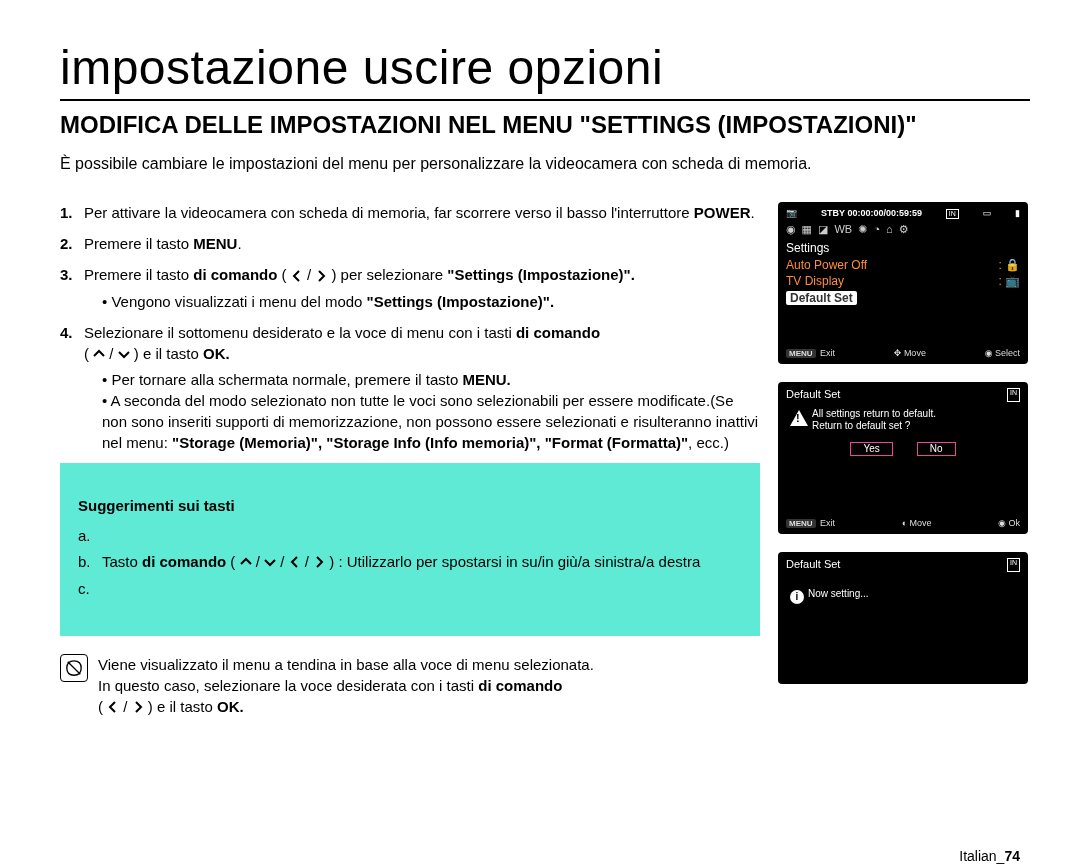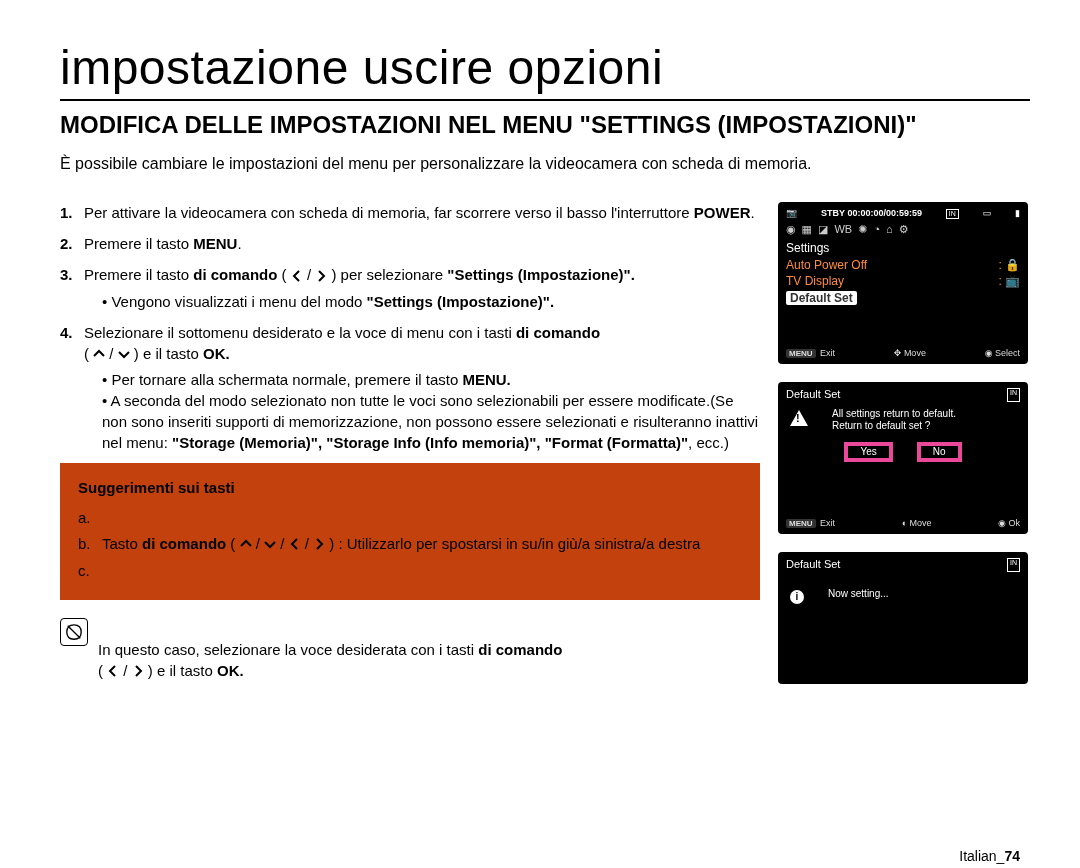--- a/index.html
+++ b/index.html
@@ -70,22 +70,22 @@
   }
   ul.sub {
     list-style: none;
     padding-left: 18px;
     margin: 4px 0 0 0;
   }
   ul.sub > li::before {
     content: "• ";
   }
   .tips-box {
-    background: #c2410c;
-    padding: 14px 18px;
+    background: #5eead4;
+    padding: 32px 18px;
     margin-top: 8px;
     font-size: 15px;
     line-height: 1.45;
   }
   .tips-title {
     font-weight: bold;
     margin-bottom: 8px;
   }
   .tips-list {
     list-style: none;
@@ -194,21 +194,21 @@
 
   .screen .ds-title {
     font-size: 11px;
     color: #fff;
     margin-bottom: 4px;
     display:flex;
     justify-content:space-between;
   }
   .screen .warn-row {
     display:flex;
-    gap:24px;
+    gap:4px;
     font-size: 10px;
     margin: 6px 0 10px 4px;
   }
   .warn-tri {
     width:0;height:0;
     border-left:9px solid transparent;
     border-right:9px solid transparent;
     border-bottom:16px solid #fff;
     position:relative;
     margin-top:2px;
@@ -230,21 +230,21 @@
     margin-top:2px;
     flex:0 0 14px;
   }
   .yn-row {
     display:flex;
     gap:24px;
     justify-content:center;
     margin:6px 0;
   }
   .yn-row .btn {
-    border:4px solid #ec4899;
+    border:1px solid #ec4899;
     padding:0 12px;
     font-size:10px;
   }
 
   .page-num {
     position: absolute;
     bottom: 4px;
     right: 60px;
     font-size: 14px;
   }
@@ -331,21 +331,21 @@
         </ul>
       </div>
 
       <div class="note-row">
         <div class="note-icon">
           <svg viewBox="0 0 20 20">
               <path d="M3 3 L17 17 M2 10 Q2 2 10 2 Q18 2 18 10 Q18 18 10 18 Q2 18 2 10 Z" fill="none" stroke="#000" stroke-width="1.5"></path>
             </svg>
         </div>
         <div>
-          <br>
+          <span>Viene visualizzato il menu a tendina in base alla voce di menu selezionata.</span><br>
           <span>In questo caso, selezionare la voce desiderata con i tasti </span><strong>di comando</strong><br>
           <span>( </span><span class="arrow-icon"><svg viewBox="0 0 12 12">
                 <path d="M8 1 L3 6 L8 11" fill="none" stroke="#000" stroke-width="2"></path>
               </svg></span><span> / </span><span class="arrow-icon"><svg viewBox="0 0 12 12">
                 <path d="M4 1 L9 6 L4 11" fill="none" stroke="#000" stroke-width="2"></path>
               </svg></span><span> ) e il tasto </span><strong>OK.</strong>
         </div>
       </div>
     </div>
 

